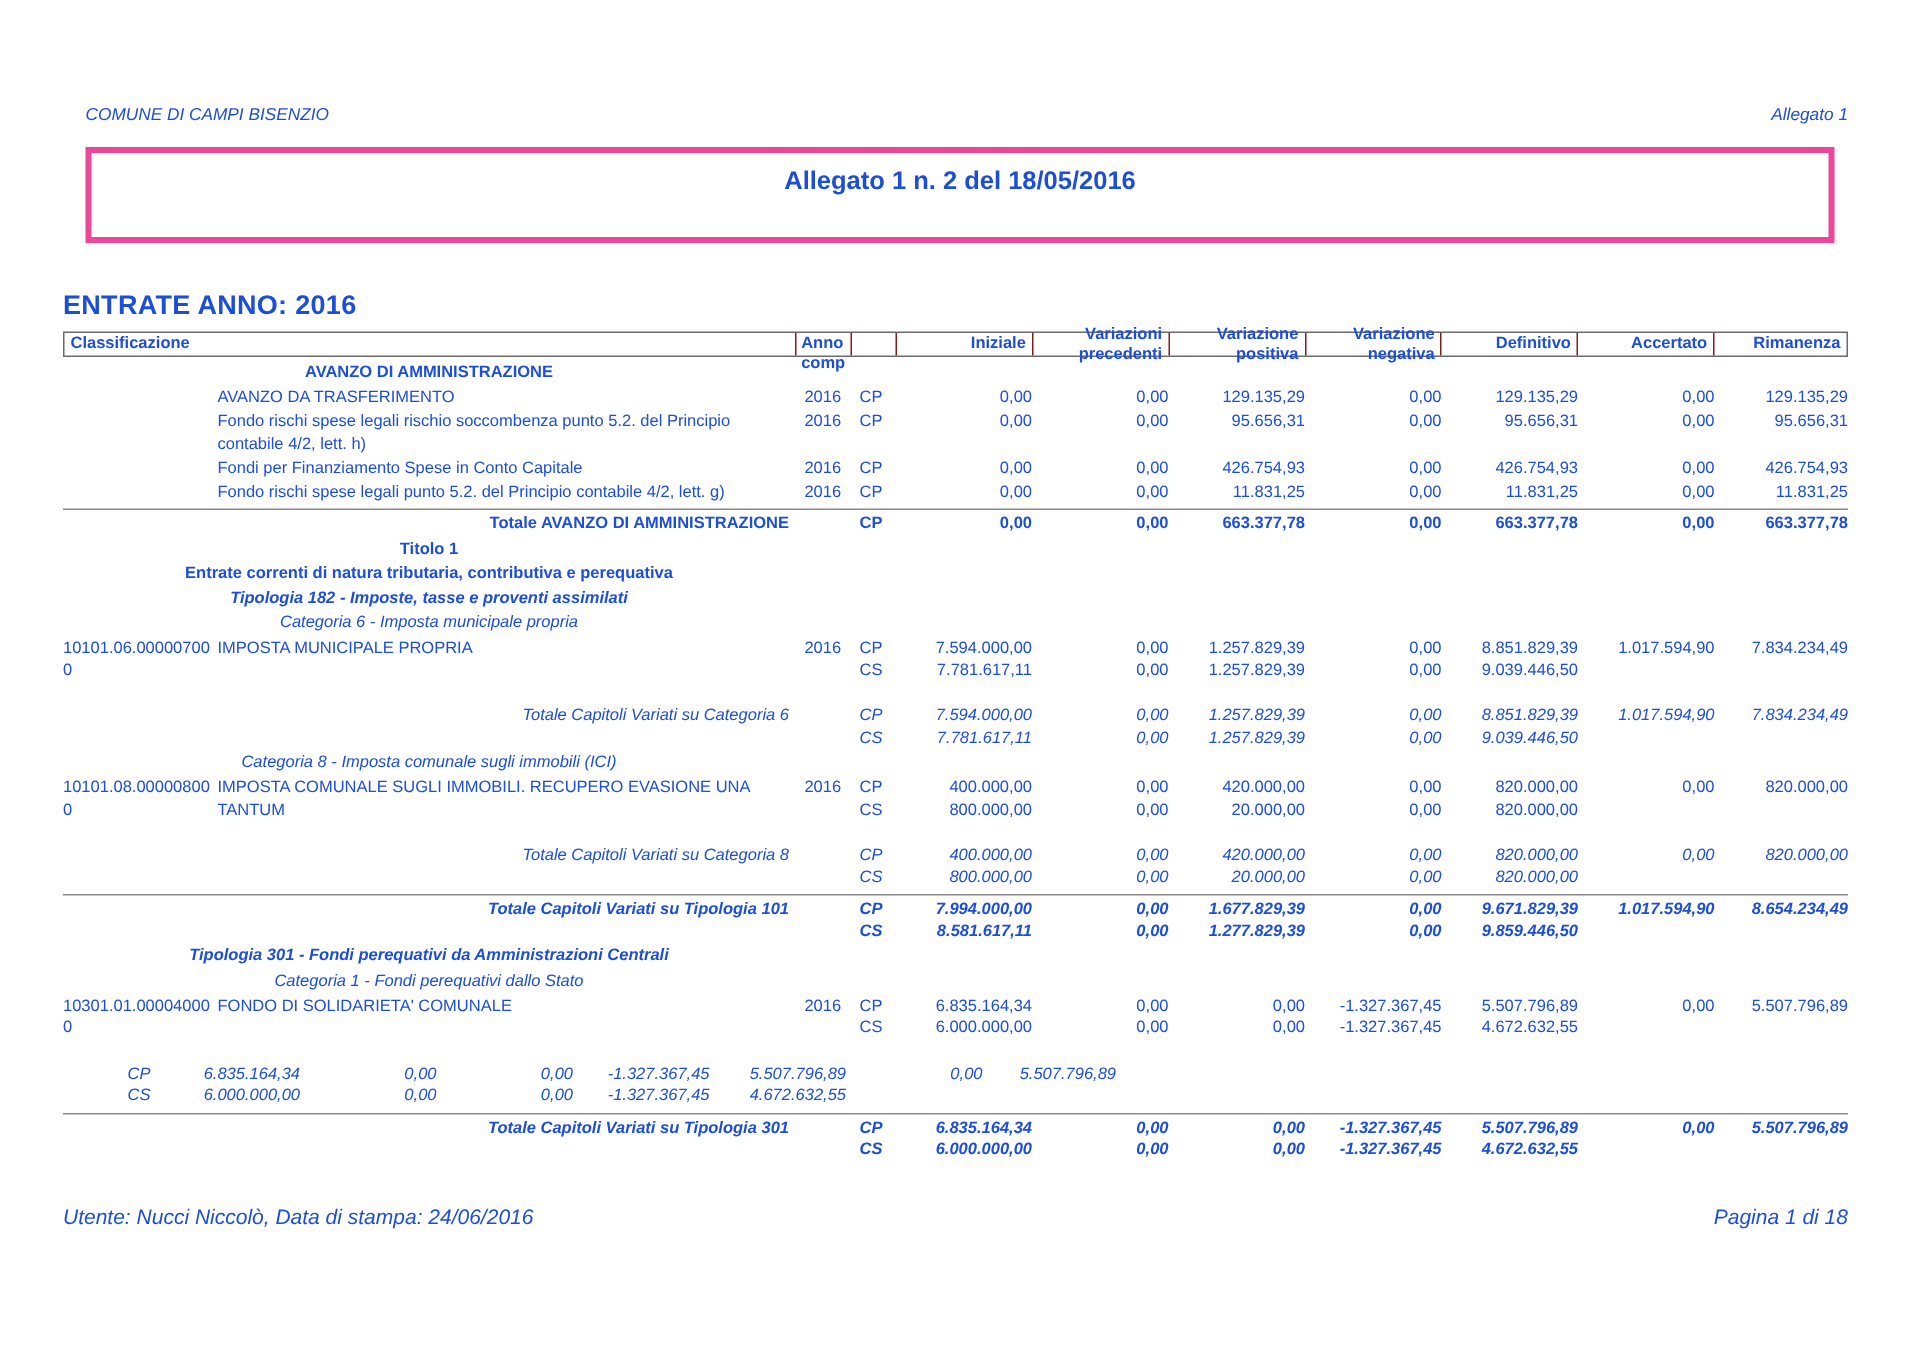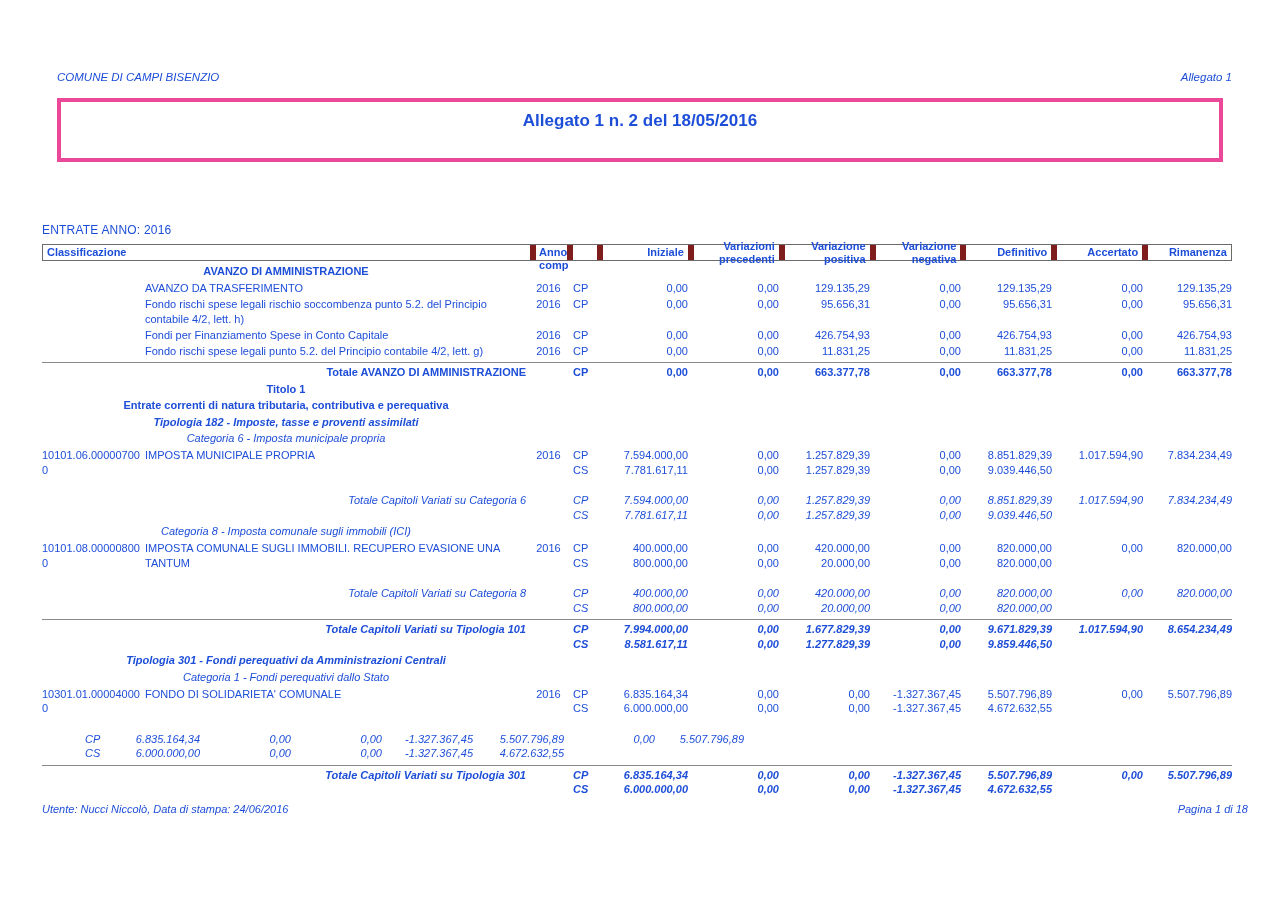--- a/index.html
+++ b/index.html
@@ -7,26 +7,26 @@
   .page {
     width:1280px; height:905px; background:#ffffff; position:relative;
     font-family:"Liberation Sans","DejaVu Sans",sans-serif; color:#1d4ed8; overflow:hidden;
   }
   .content { padding:0 48px 0 42px; }
   .corner { display:flex; justify-content:space-between; padding:71px 0 0 15px;
             font-style:italic; font-size:11.5px; }
   .title-box { margin-top:15px; margin-left:15px; margin-right:9px;
                border:4px solid #ec4899; height:64px; }
   .title-box-text { text-align:center; font-weight:bold; font-size:17px; padding-top:9px; }
-  .page-title { margin-top:61px; font-size:12px; font-weight:normal; letter-spacing:0.2px; }
+  .page-title { margin-top:31px; font-size:18px; font-weight:bold; letter-spacing:0.2px; }
 
   .table { margin-top:7px; font-size:11px; }
   .thead { display:flex; border:1px solid #6b6b6b; height:17px; font-weight:bold; line-height:12.5px; }
   .th { padding:1px 4px; white-space:pre-line; }
-  .th + .th { border-left:6px solid #7f1d1d; }
+  .th + .th { border-left:1px solid #7f1d1d; }
   .th-class { width:488px; }
   .th-anno { width:37px; padding-left:3px; }
   .th-tipo { width:30px; }
   .th-num { width:91px; display:flex; align-items:center; justify-content:flex-end; text-align:right; }
   .th-num.last { width:89px; }
 
   .tbody { padding-top:2px; }
   .t-row { display:flex; align-items:flex-start; line-height:14.5px; }
   .c-class { width:488px; display:flex; }
   .c-class.sec { display:block; text-align:center; padding:1px 0; }
@@ -41,22 +41,22 @@
   .c-num.last { width:89px; }
 
   .entry { margin:1.5px 0; }
   .total { margin:1px 0; }
   .gap { margin-top:16px; }
   .rule { border-top:1px solid #8a8a8a; margin-top:4px; padding-top:2px; }
   .b { font-weight:bold; }
   .i { font-style:italic; }
   .bi { font-weight:bold; font-style:italic; }
 
-  .footer { position:absolute; left:42px; right:32px; top:803px;
-            display:flex; justify-content:space-between; font-style:italic; font-size:11px; }
+  .footer { position:absolute; left:42px; right:48px; top:803px;
+            display:flex; justify-content:space-between; font-style:italic; font-size:14px; }
 </style>
 </head>
 <body>
 
 <div class="page">
   <div class="content">
     <div class="corner">
       <span>COMUNE DI CAMPI BISENZIO</span>
       <span>Allegato 1</span>
     </div>

